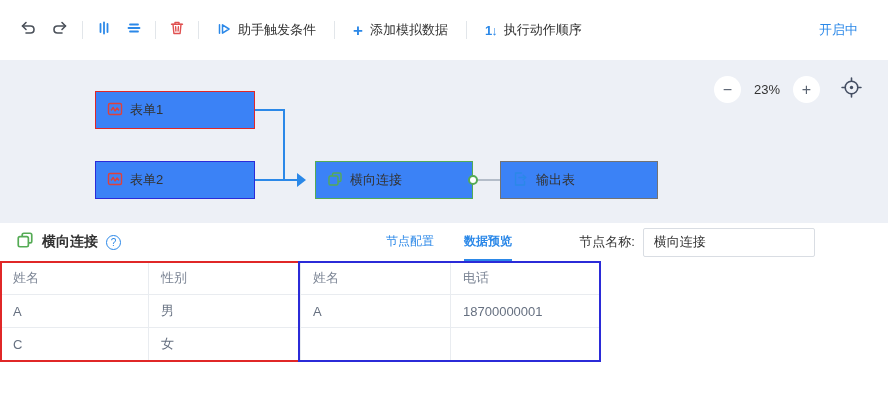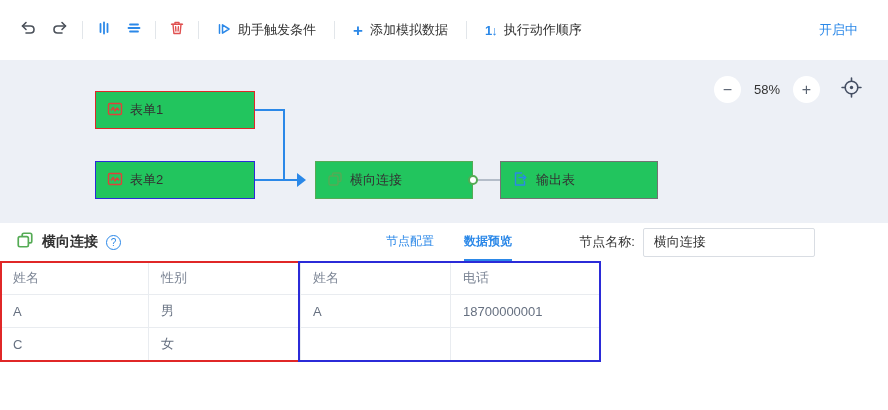--- a/index.html
+++ b/index.html
@@ -12,21 +12,21 @@
   .tb-icon-btn { display:flex; align-items:center; justify-content:center; padding:0 7px; height:44px; cursor:pointer; }
   .tb-btn { display:flex; align-items:center; gap:7px; padding:0 12px; height:44px; cursor:pointer;
             font-size:13px; color:#333; white-space:nowrap; }
   .divider { width:1px; height:18px; background:#e2e6ea; margin:0 6px; flex:none; }
   .glyph-plus { color:#2b88e8; font-size:17px; font-weight:bold; line-height:1; }
   .glyph-order { color:#2b88e8; font-size:13px; font-weight:bold; line-height:1; letter-spacing:-1px; }
   .tb-status { margin-left:auto; color:#2b88e8; font-size:13px; padding-right:18px; cursor:pointer; }
 
   
   .canvas { height:163px; flex:none; background:#edf0f6; position:relative; }
-  .node { position:absolute; height:38px; width:160px; background:#22c55e; display:flex; align-items:center;
+  .node { position:absolute; height:38px; width:160px; background:#3b82f6; display:flex; align-items:center;
           gap:7px; padding:0 11px; font-size:13px; color:#333; cursor:pointer; }
   .node-form1 { left:95px; top:31px; border:1px solid #e02727; }
   .node-form2 { left:95px; top:101px; border:1px solid #2b2bd8; }
   .node-join  { left:315px; top:101px; width:158px; border:1px solid #55ab55; }
   .node-output{ left:500px; top:101px; width:158px; border:1px solid #737373;gap:8px; }
   .edge { position:absolute; background:#2b88e8; }
   .edge-h1 { left:255px; top:49px;  width:30px; height:2px; }
   .edge-v1 { left:283px; top:49px;  width:2px;  height:72px; }
   .edge-h2 { left:255px; top:119px; width:43px; height:2px; }
   .edge-arrow { position:absolute; left:297px; top:113px; width:0; height:0;
@@ -188,21 +188,21 @@
           <path d="M9.5 2 H3.5 V14 H12.5 V10.5"></path>
           <line x1="7" y1="6.5" x2="13.5" y2="6.5"></line>
           <polyline points="11.3,4.2 13.7,6.5 11.3,8.8"></polyline>
         </svg>
       </span>
       <span>输出表</span>
     </div>
 
     <div class="zoombar">
       <div class="zoom-btn">−</div>
-      <div class="zoom-level">58%</div>
+      <div class="zoom-level">23%</div>
       <div class="zoom-btn">+</div>
       <div class="locate-btn">
         <span>
           <svg width="21" height="21" viewBox="0 0 20 20" fill="none" stroke="#454f63" stroke-width="1.5" stroke-linecap="round">
             <circle cx="10" cy="10" r="6"></circle>
             <circle cx="10" cy="10" r="1.6" fill="#454f63" stroke="none"></circle>
             <line x1="10" y1="1" x2="10" y2="3.6"></line>
               <line x1="10" y1="16.4" x2="10" y2="19"></line>
             <line x1="1" y1="10" x2="3.6" y2="10"></line>
               <line x1="16.4" y1="10" x2="19" y2="10"></line>

